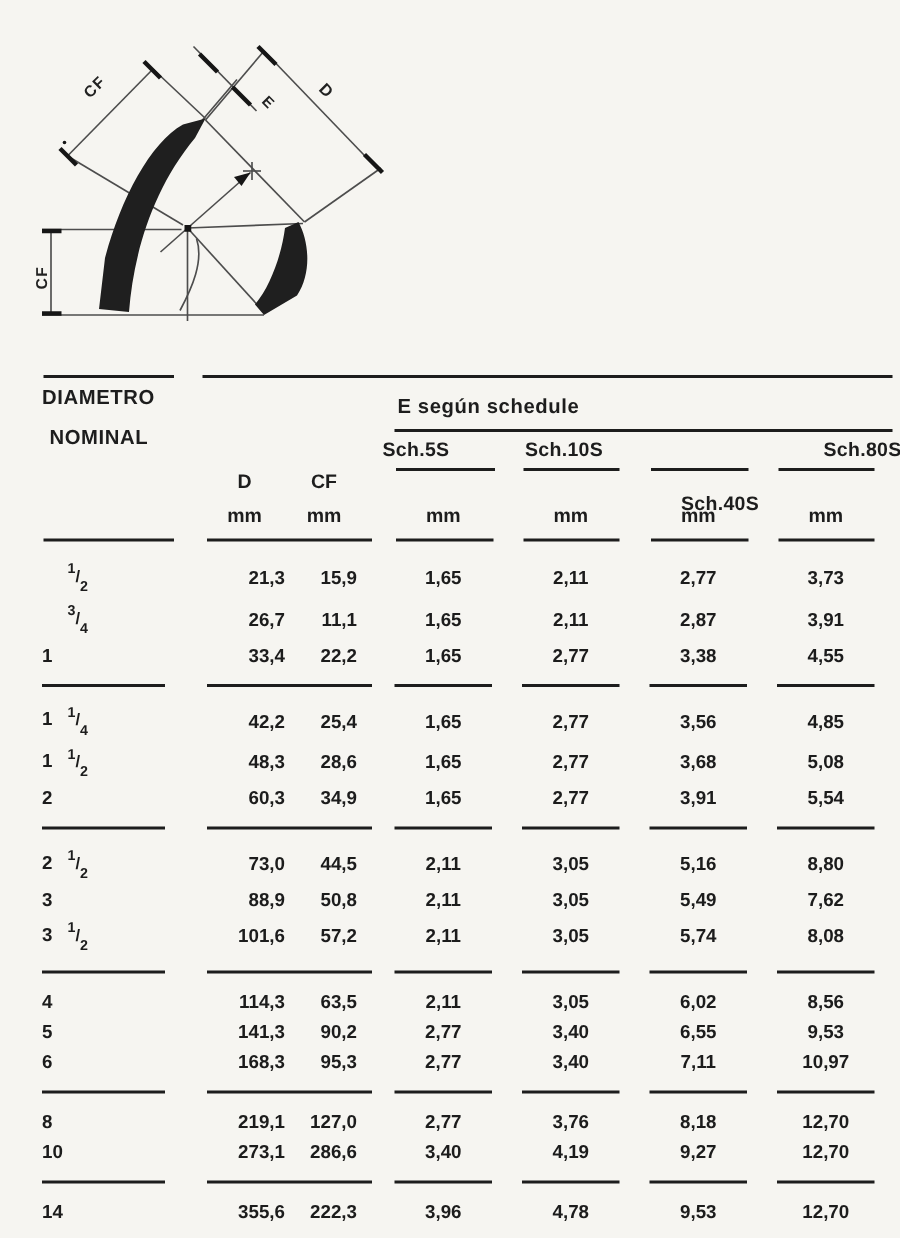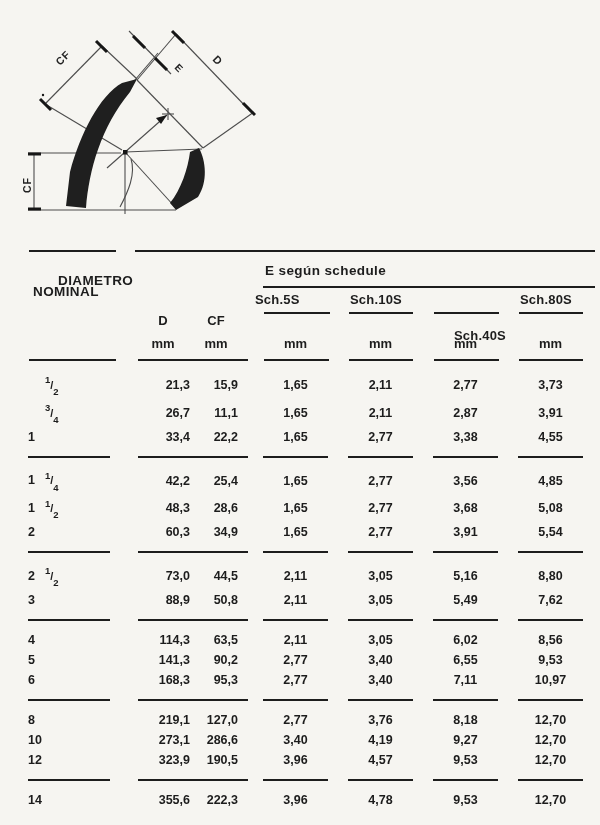--- a/index.html
+++ b/index.html
@@ -117,30 +117,30 @@
       <text transform="translate(174,68) rotate(45)" font-size="10">E</text>
       <text transform="translate(212,60) rotate(45)" font-size="11">D</text>
       <text transform="translate(31,193) rotate(-90)">CF</text>
     </g>
   </svg>
 
   <div id="thead">
     <div class="rule" style="left:29px;top:5px;width:87px;"></div>
     <div class="rule" style="left:135px;top:5px;width:460px;"></div>
 
-    <div class="abs h-big" style="left:28px;top:28px;margin-left:30px;">DIAMETRO</div>
+    <div class="abs h-big" style="left:28px;top:12px;">DIAMETRO</div>
     <div class="abs h-big" style="left:33px;top:39px;">NOMINAL</div>
 
     <div class="abs h-big" style="left:265px;top:18px;">E según schedule</div>
     <div class="rule thin" style="left:263px;top:41px;width:332px;"></div>
 
     <div class="abs h-sch" style="left:255px;top:47px;">Sch.5S</div>
     <div class="abs h-sch" style="left:350px;top:47px;">Sch.10S</div>
     <div class="abs h-sch" style="left:454px;top:47px;margin-top:36px;">Sch.40S</div>
-    <div class="abs h-sch" style="left:520px;top:47px;text-align:center;">Sch.80S</div>
+    <div class="abs h-sch" style="left:549px;top:47px;text-align:center;">Sch.80S</div>
 
     <div class="rule thin" style="left:264px;top:67px;width:66px;"></div>
     <div class="rule thin" style="left:349px;top:67px;width:64px;"></div>
     <div class="rule thin" style="left:434px;top:67px;width:65px;"></div>
     <div class="rule thin" style="left:519px;top:67px;width:64px;"></div>
 
     <div class="abs h-sub ctr" style="left:145px;top:68px;width:36px;">D</div>
     <div class="abs h-sub ctr" style="left:196px;top:68px;width:40px;">CF</div>
 
     <div class="abs h-sub ctr" style="left:145px;top:91px;width:36px;">mm</div>
@@ -285,20 +285,30 @@
         <tr>
           <td class="nom"><span class="wh">3</span></td>
           <td class="dv">88,9</td>
           <td class="cfv">50,8</td>
           <td class="spc"></td>
           <td class="sch">2,11</td>
           <td class="sch">3,05</td>
           <td class="sch">5,49</td>
           <td class="sch">7,62</td>
         </tr>
+        <tr>
+          <td class="nom"><span class="wh">3</span><span class="fr"><sup>1</sup>/<sub>2</sub></span></td>
+          <td class="dv">101,6</td>
+          <td class="cfv">57,2</td>
+          <td class="spc"></td>
+          <td class="sch">2,11</td>
+          <td class="sch">3,05</td>
+          <td class="sch">5,74</td>
+          <td class="sch">8,08</td>
+        </tr>
         <tr class="sep">
           <td class="">
             <div class="ln ln-nom"></div>
           </td>
           <td class="" colspan="2">
             <div class="ln ln-dcf"></div>
           </td>
           <td class=""></td>
           <td class="">
             <div class="ln ln-sch"></div>
@@ -377,30 +387,20 @@
         <tr>
           <td class="nom"><span class="wh">10</span></td>
           <td class="dv">273,1</td>
           <td class="cfv">286,6</td>
           <td class="spc"></td>
           <td class="sch">3,40</td>
           <td class="sch">4,19</td>
           <td class="sch">9,27</td>
           <td class="sch">12,70</td>
         </tr>
-        <tr>
-          <td class="nom"><span class="wh">12</span></td>
-          <td class="dv">323,9</td>
-          <td class="cfv">190,5</td>
-          <td class="spc"></td>
-          <td class="sch">3,96</td>
-          <td class="sch">4,57</td>
-          <td class="sch">9,53</td>
-          <td class="sch">12,70</td>
-        </tr>
         <tr class="sep">
           <td class="">
             <div class="ln ln-nom"></div>
           </td>
           <td class="" colspan="2">
             <div class="ln ln-dcf"></div>
           </td>
           <td class=""></td>
           <td class="">
             <div class="ln ln-sch"></div>

